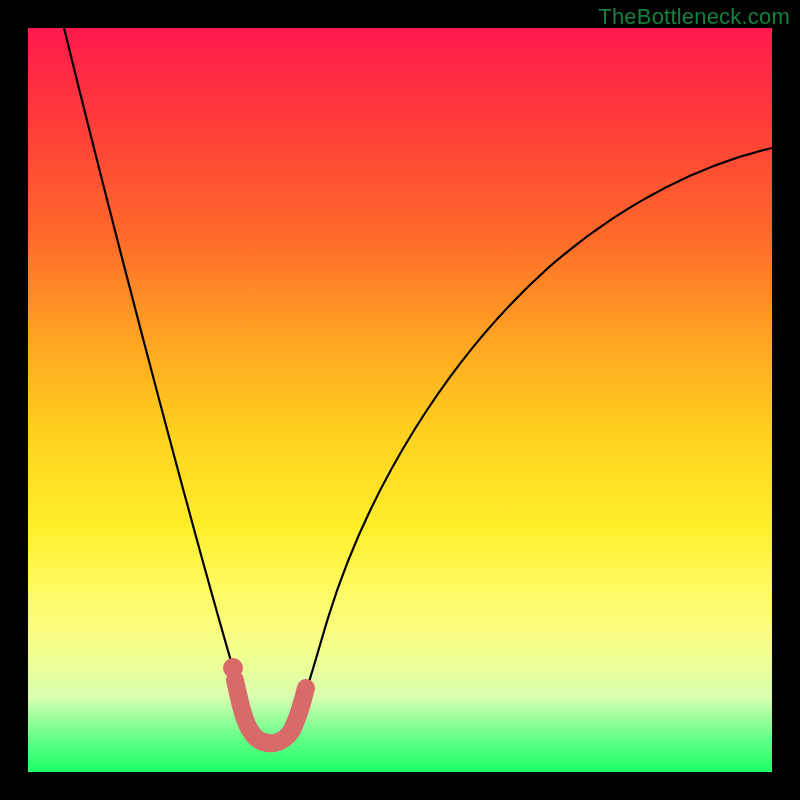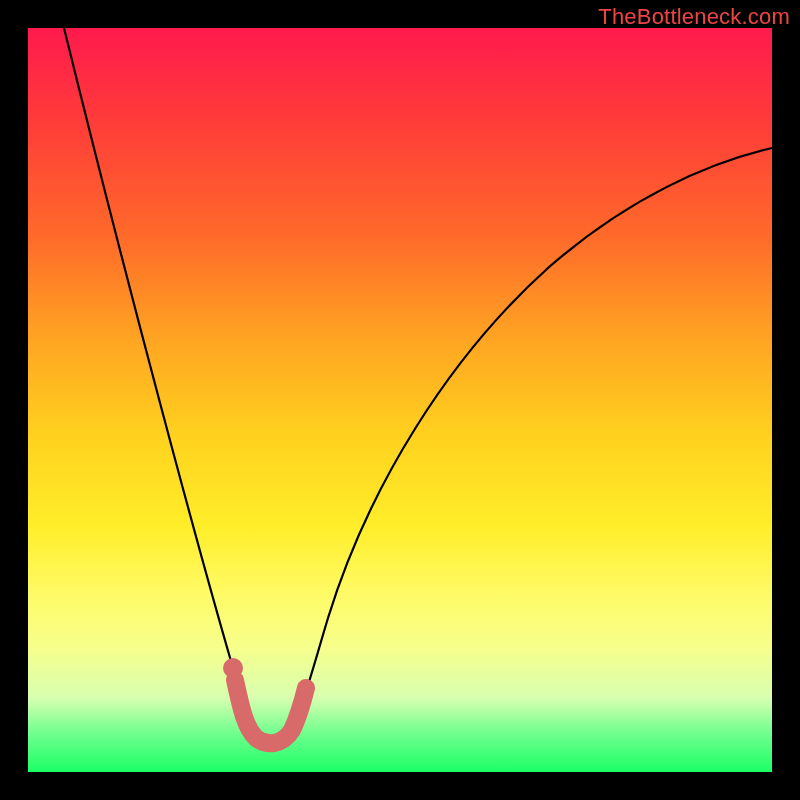--- a/index.html
+++ b/index.html
@@ -27,21 +27,21 @@
       #fffb66 76%,
       #f7ff8a 83%,
       #d8ffb0 90%,
       #6cff8c 95%,
       #1cff66 100%);
   }
   .watermark {
     position: absolute;
     top: 4px;
     right: 10px;
-    color: #ef4444;
+    color: #15803d;
     font-size: 22px;
     font-weight: 500;
     letter-spacing: 0.2px;
     user-select: none;
   }
   svg.curve {
     position: absolute;
     left: 0;
     top: 0;
     width: 744px;

